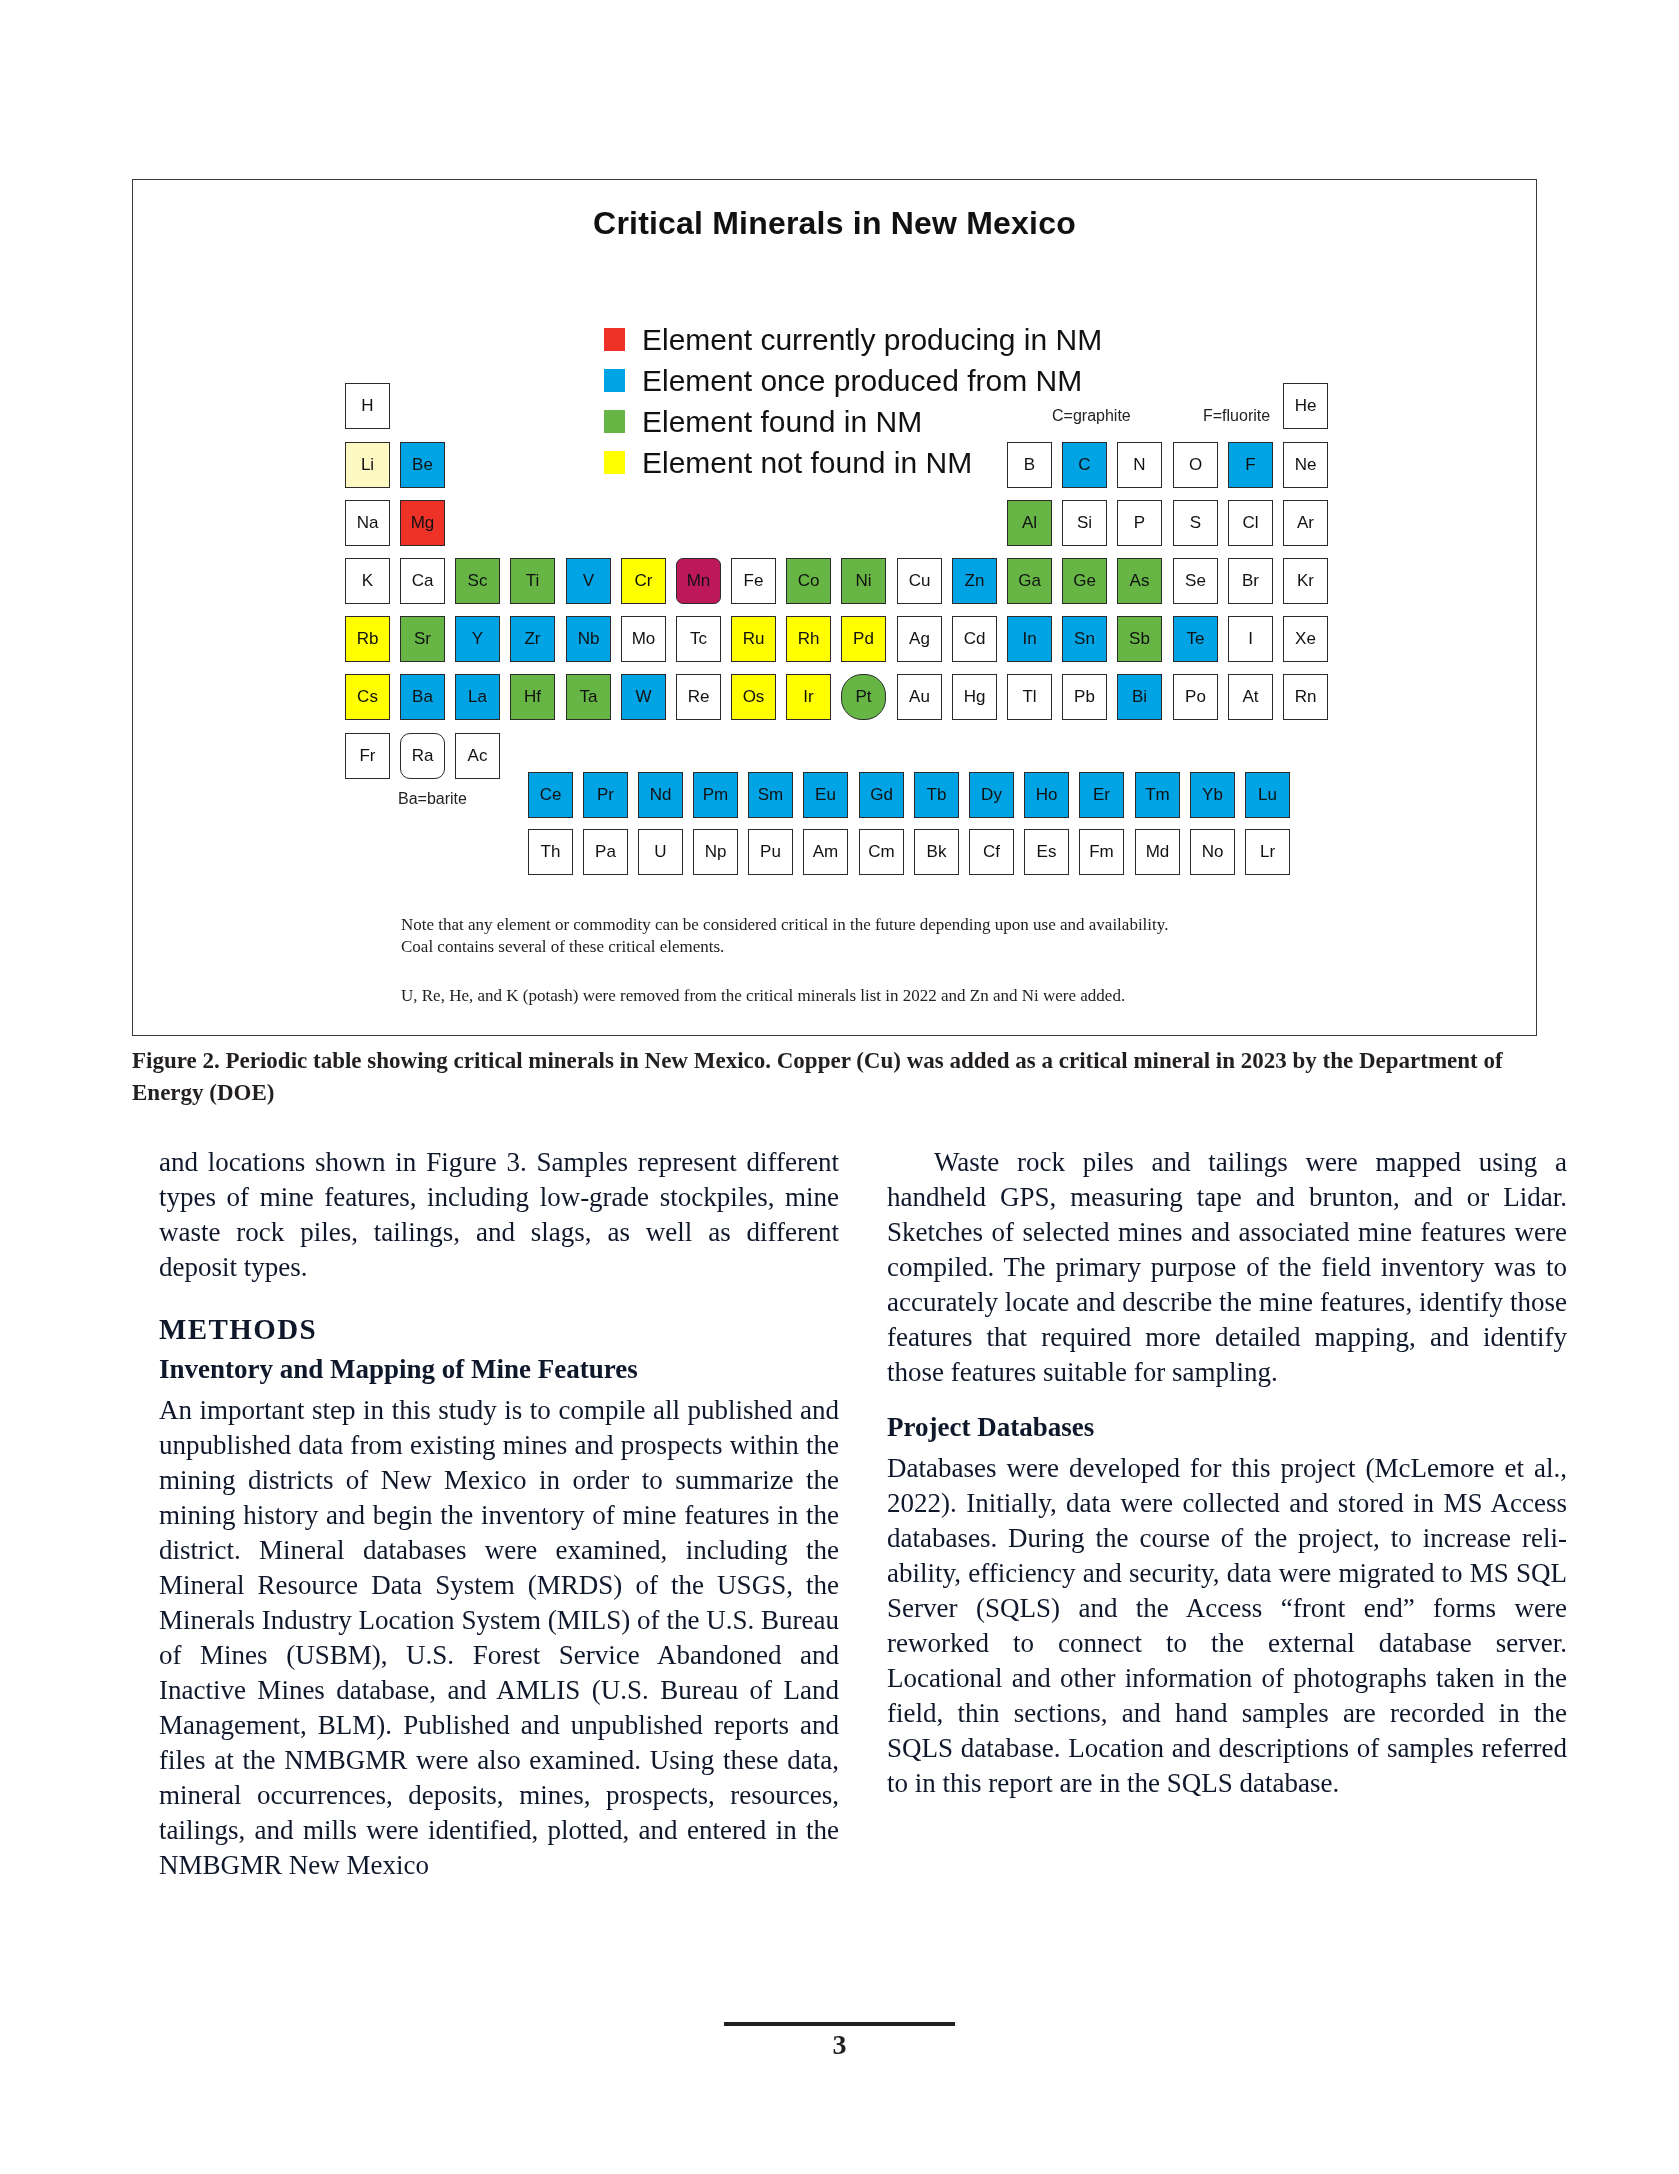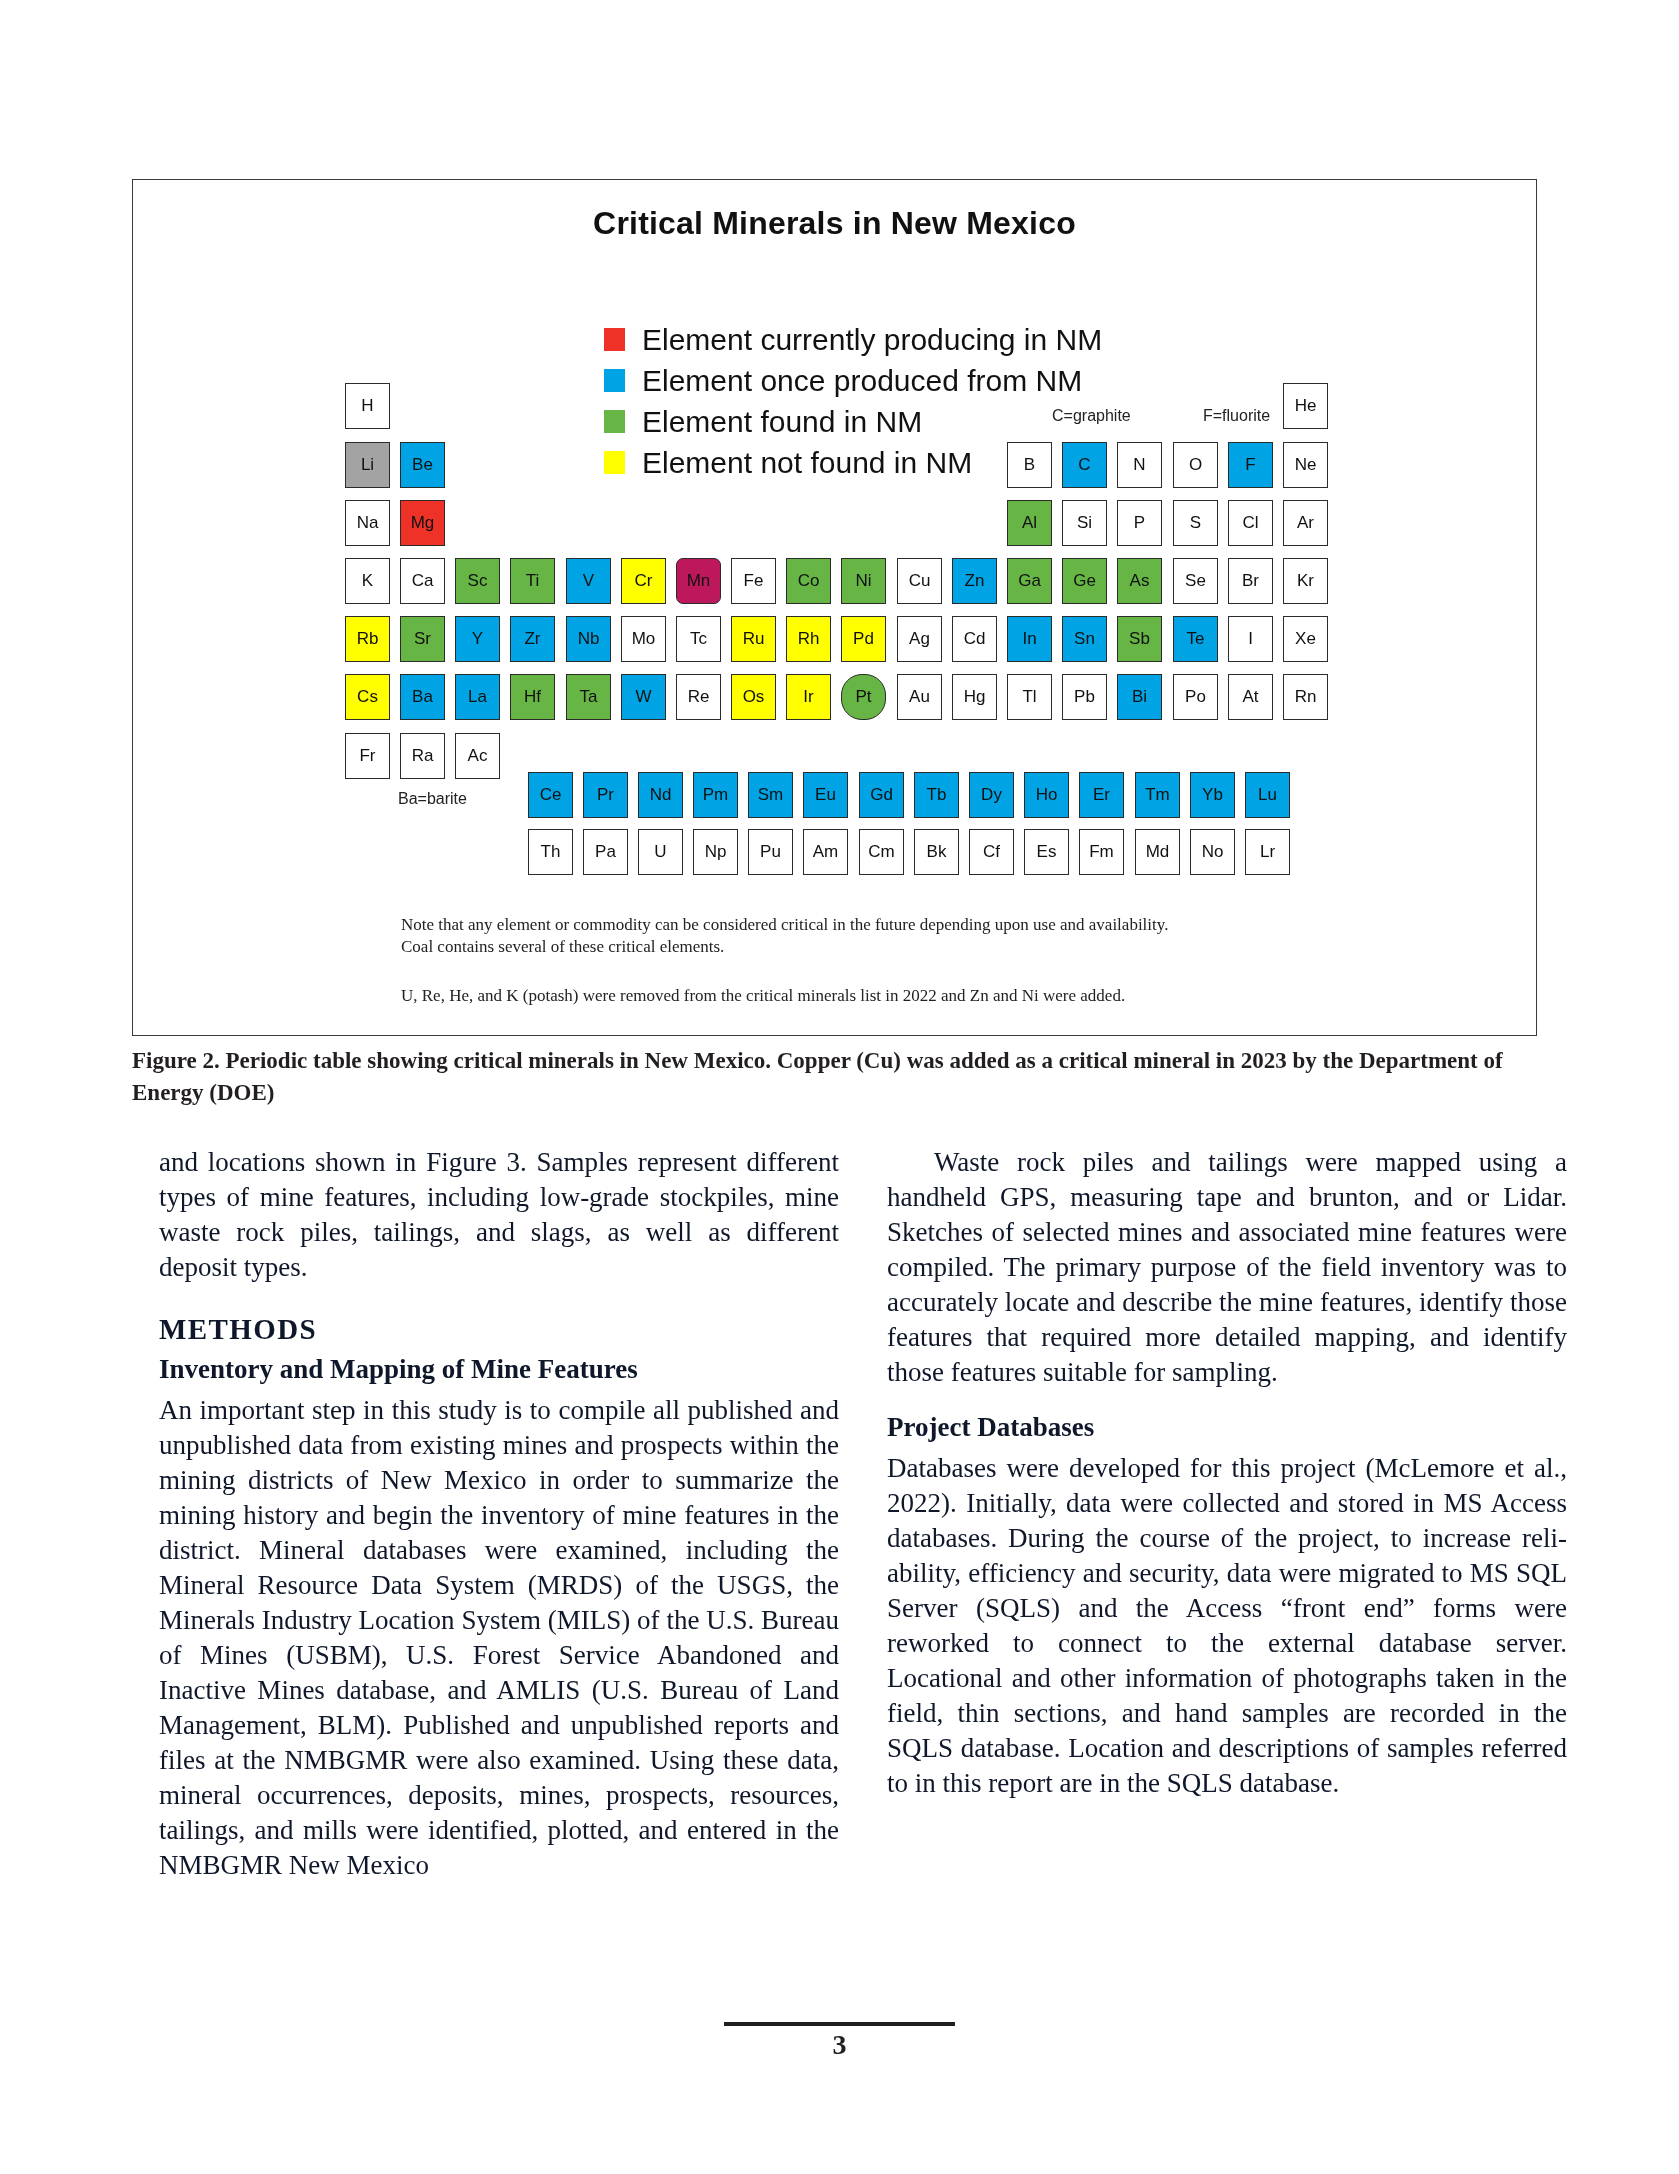--- a/index.html
+++ b/index.html
@@ -47,21 +47,21 @@
     </div>
   </div>
 
   <div class="annot" style="left:919px; top:227px;">C=graphite</div>
   <div class="annot" style="left:1070px; top:227px;">F=fluorite</div>
   <div class="annot" style="left:265px; top:610px;">Ba=barite</div>
 
   <div id="ptable">
       <div class="el" style="left: 212px; top: 203px; background: rgb(255, 255, 255);">H</div>
       <div class="el" style="left: 1150px; top: 203px; background: rgb(255, 255, 255);">He</div>
-      <div class="el" style="left: 212px; top: 262px; background: #a3a3a3;">Li</div>
+      <div class="el" style="left: 212px; top: 262px; background: #fef9c3;">Li</div>
       <div class="el" style="left: 267px; top: 262px; background: rgb(0, 164, 228);">Be</div>
       <div class="el" style="left: 874px; top: 262px; background: rgb(255, 255, 255);">B</div>
       <div class="el" style="left: 929px; top: 262px; background: rgb(0, 164, 228);">C</div>
       <div class="el" style="left: 984px; top: 262px; background: rgb(255, 255, 255);">N</div>
       <div class="el" style="left: 1040px; top: 262px; background: rgb(255, 255, 255);">O</div>
       <div class="el" style="left: 1095px; top: 262px; background: rgb(0, 164, 228);">F</div>
       <div class="el" style="left: 1150px; top: 262px; background: rgb(255, 255, 255);">Ne</div>
       <div class="el" style="left: 212px; top: 320px; background: rgb(255, 255, 255);">Na</div>
       <div class="el" style="left: 267px; top: 320px; background: rgb(238, 50, 40);">Mg</div>
       <div class="el" style="left: 874px; top: 320px; background: rgb(102, 181, 69);">Al</div>
@@ -118,21 +118,21 @@
       <div class="el" style="left: 708px; top: 494px; background: rgb(102, 181, 69); border-radius: 21px;">Pt</div>
       <div class="el" style="left: 764px; top: 494px; background: rgb(255, 255, 255);">Au</div>
       <div class="el" style="left: 819px; top: 494px; background: rgb(255, 255, 255);">Hg</div>
       <div class="el" style="left: 874px; top: 494px; background: rgb(255, 255, 255);">Tl</div>
       <div class="el" style="left: 929px; top: 494px; background: rgb(255, 255, 255);">Pb</div>
       <div class="el" style="left: 984px; top: 494px; background: rgb(0, 164, 228);">Bi</div>
       <div class="el" style="left: 1040px; top: 494px; background: rgb(255, 255, 255); text-align: right;">Po</div>
       <div class="el" style="left: 1095px; top: 494px; background: rgb(255, 255, 255);">At</div>
       <div class="el" style="left: 1150px; top: 494px; background: rgb(255, 255, 255);">Rn</div>
       <div class="el" style="left: 212px; top: 553px; background: rgb(255, 255, 255);">Fr</div>
-      <div class="el" style="left: 267px; top: 553px; background: rgb(255, 255, 255);">Ra</div>
+      <div class="el" style="left: 267px; top: 553px; background: rgb(255, 255, 255); border-radius: 10px;">Ra</div>
       <div class="el" style="left: 322px; top: 553px; background: rgb(255, 255, 255);">Ac</div>
       <div class="el" style="left: 395px; top: 592px; background: rgb(0, 164, 228);">Ce</div>
       <div class="el" style="left: 450px; top: 592px; background: rgb(0, 164, 228);">Pr</div>
       <div class="el" style="left: 505px; top: 592px; background: rgb(0, 164, 228);">Nd</div>
       <div class="el" style="left: 560px; top: 592px; background: rgb(0, 164, 228);">Pm</div>
       <div class="el" style="left: 615px; top: 592px; background: rgb(0, 164, 228);">Sm</div>
       <div class="el" style="left: 670px; top: 592px; background: rgb(0, 164, 228);">Eu</div>
       <div class="el" style="left: 726px; top: 592px; background: rgb(0, 164, 228);">Gd</div>
       <div class="el" style="left: 781px; top: 592px; background: rgb(0, 164, 228);">Tb</div>
       <div class="el" style="left: 836px; top: 592px; background: rgb(0, 164, 228);">Dy</div>

